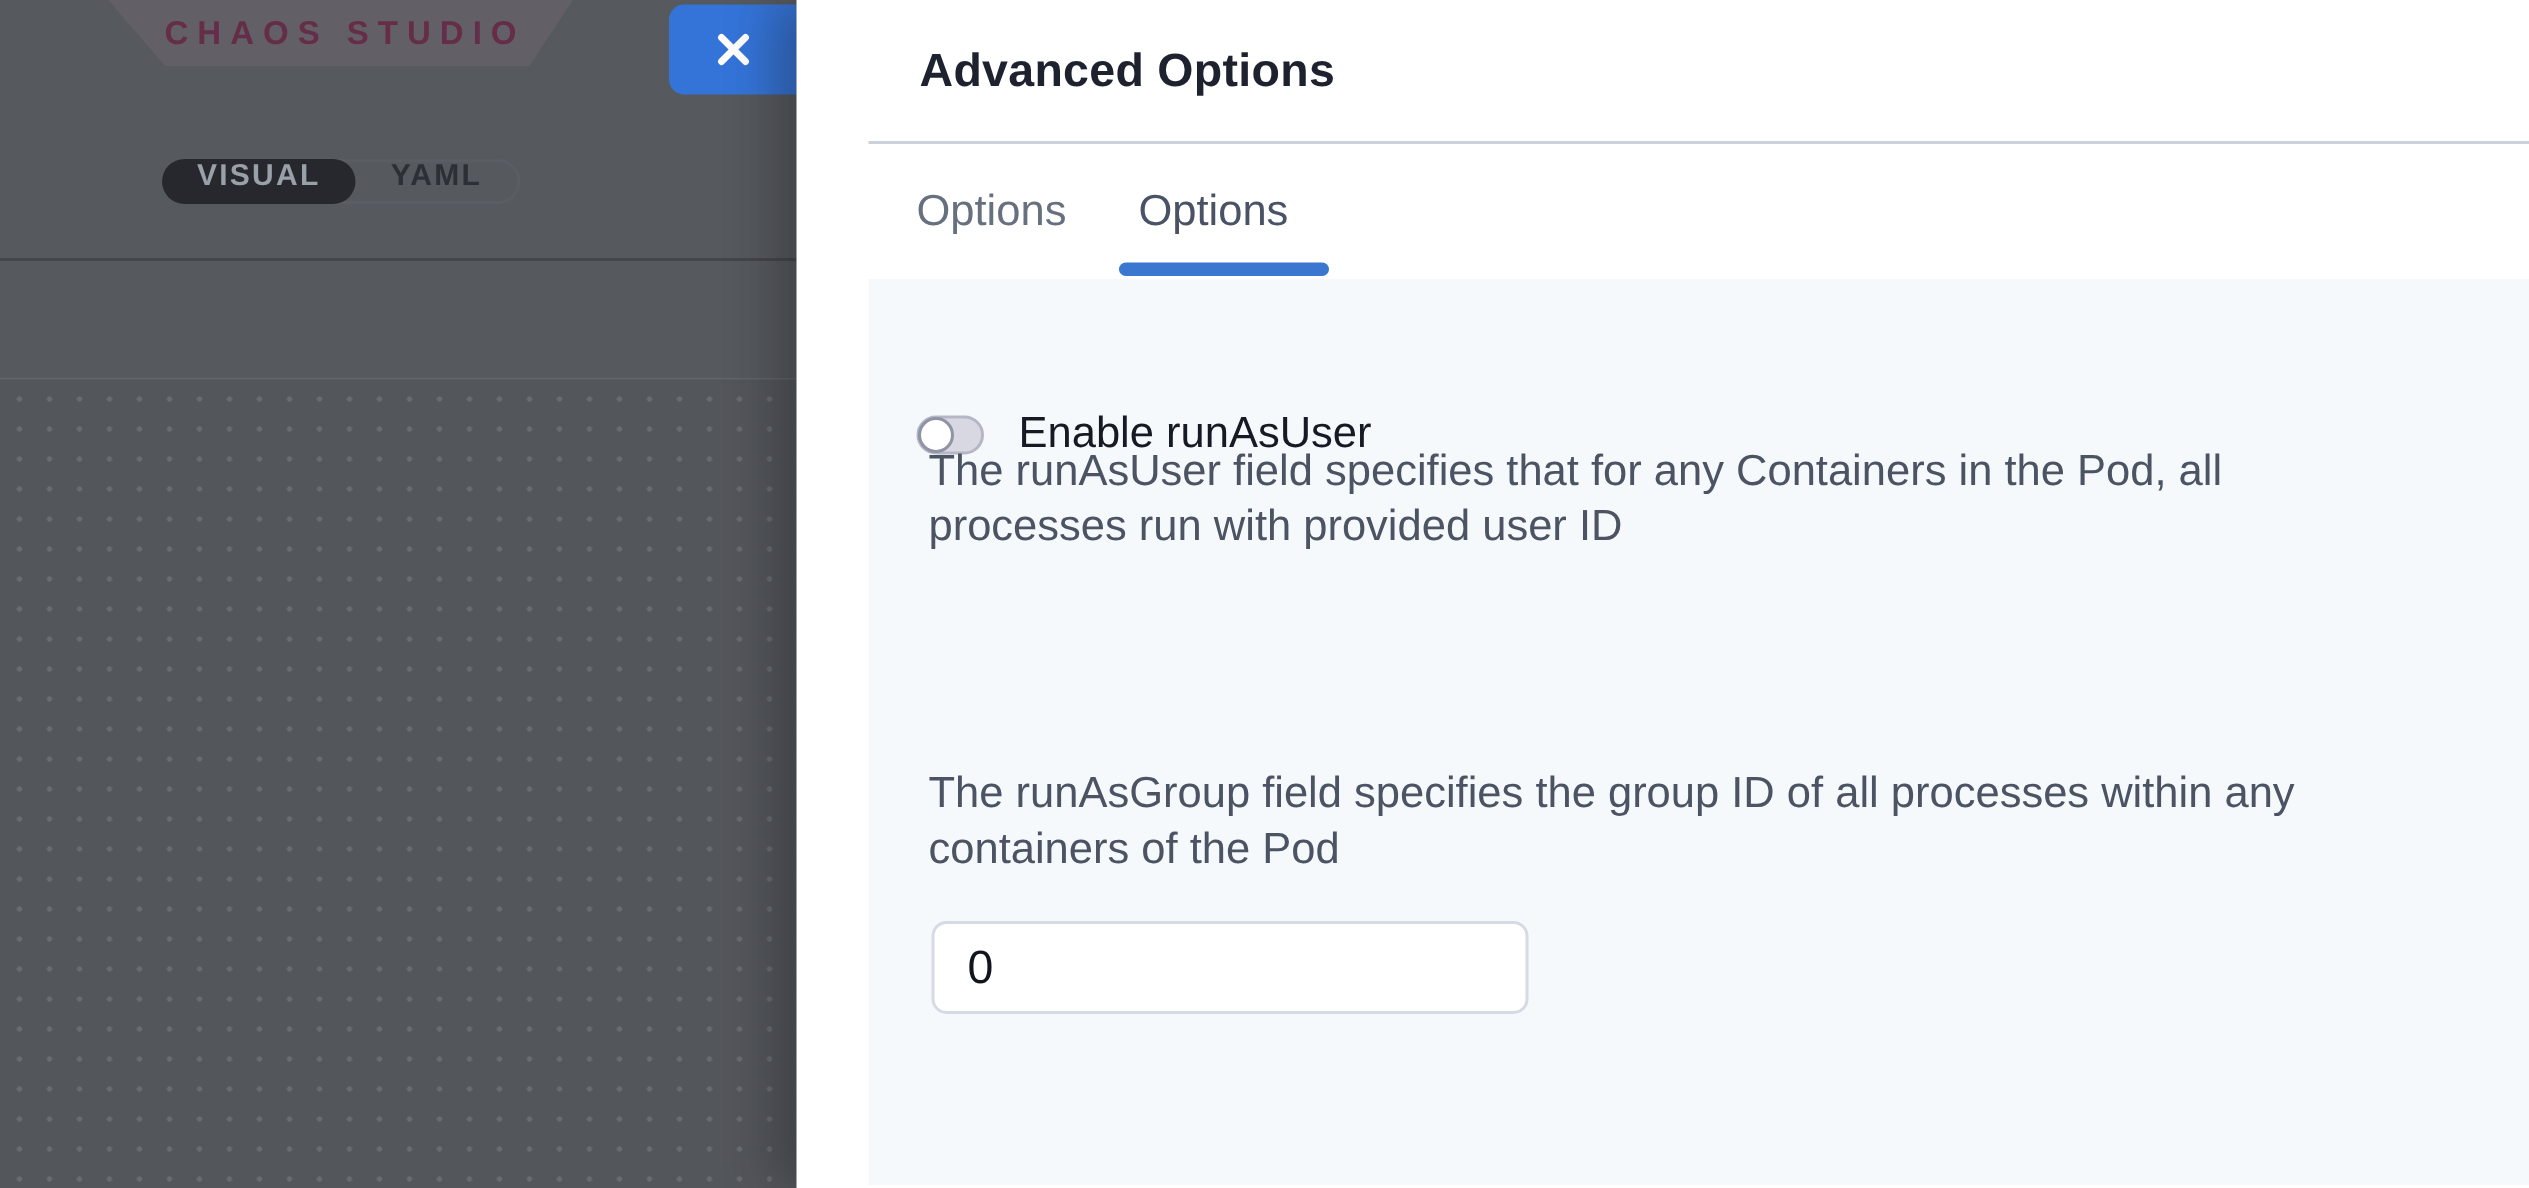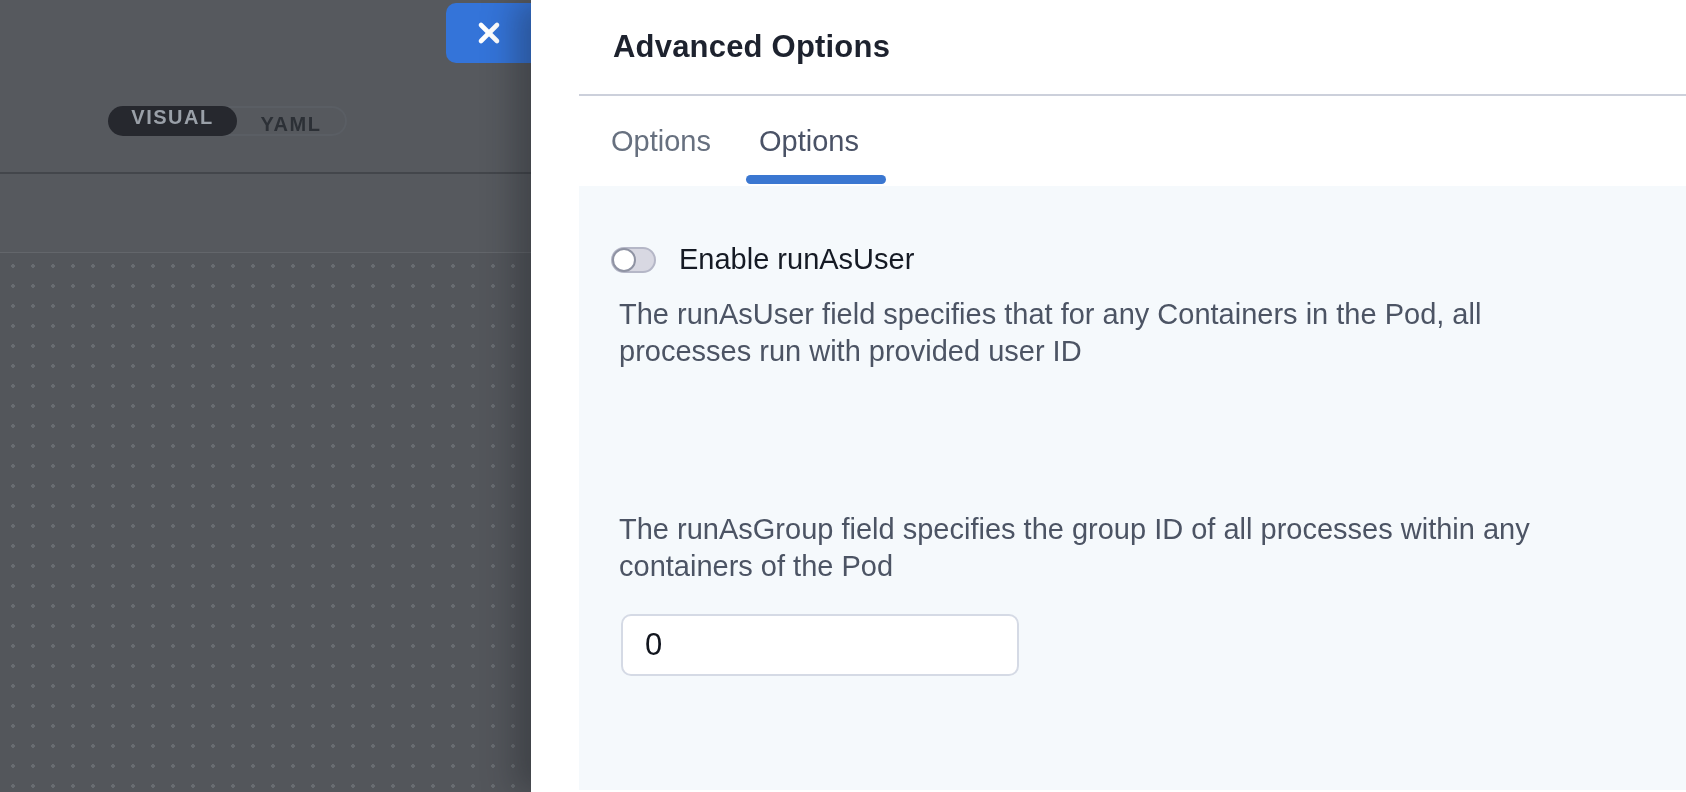--- a/index.html
+++ b/index.html
@@ -31,21 +31,21 @@
     border: 2px solid #5a5e64; border-radius: 17px;
   }
   .seg-visual {
     position: absolute; left: -2px; top: -2px; width: 129px; height: 30px;
     background: #26282e; border-radius: 17px;
     display: flex; justify-content: center;
     color: #9aa0a8; font-size: 20px; font-weight: 800; letter-spacing: 1.5px;
   }
   .seg-yaml {
     position: absolute; left: 127px; right: 0; top: -2px; height: 30px;
-    display: flex; align-items: flex-end; justify-content: center;
+    display: flex; align-items: flex-start; justify-content: center;
     color: #2c3036; font-size: 20px; font-weight: 800; letter-spacing: 1.5px;
   }
   .backdrop-divider {
     position: absolute; left: 0; top: 172px; width: 531px; height: 2px;
     background: #43464b;
   }
   .dot-canvas {
     position: absolute; left: 0; top: 252px; width: 531px; height: 540px;
     background-color: #53565b;
     background-image: radial-gradient(circle, #686c71 1.6px, transparent 2px);
@@ -87,21 +87,21 @@
     position: absolute; left: 167px; top: 79px; width: 140px; height: 9px;
     background: #3b77d1; border-radius: 5px;
   }
   .drawer-content {
     position: relative; width: 1155px; height: 604px; background: #f5f9fc;
   }
 
   
   .toggle-row {
     position: absolute; left: 32px;
-    display: flex; align-items: center; gap: 23px;
+    display: flex; align-items: center; gap: 23px; margin-top: 30px;
   }
   .toggle-row-1 { top: 57px; }
   .toggle-row-2 { top: 266px; }
   .toggle {
     position: relative; width: 45px; height: 26px; border-radius: 13px;
     cursor: pointer; flex: 0 0 auto;
   }
   .toggle.off {
     background: #d8d8e2; border: 2px solid #b5b7c7;
   }
@@ -132,20 +132,23 @@
     padding-left: 22px; font-family: "Liberation Sans", sans-serif;
     font-size: 31px; color: #11151e; outline: none;
   }
 </style>
 </head>
 <body>
 
 <div id="screen">
 
   <div class="backdrop">
+    <div class="brand-trapezoid">
+      <span class="brand-text">CHAOS STUDIO</span>
+    </div>
 
     <div class="seg-control">
       <div class="seg-visual">
         <span>VISUAL</span>
       </div>
       <div class="seg-yaml">
         <span>YAML</span>
       </div>
     </div>
 

